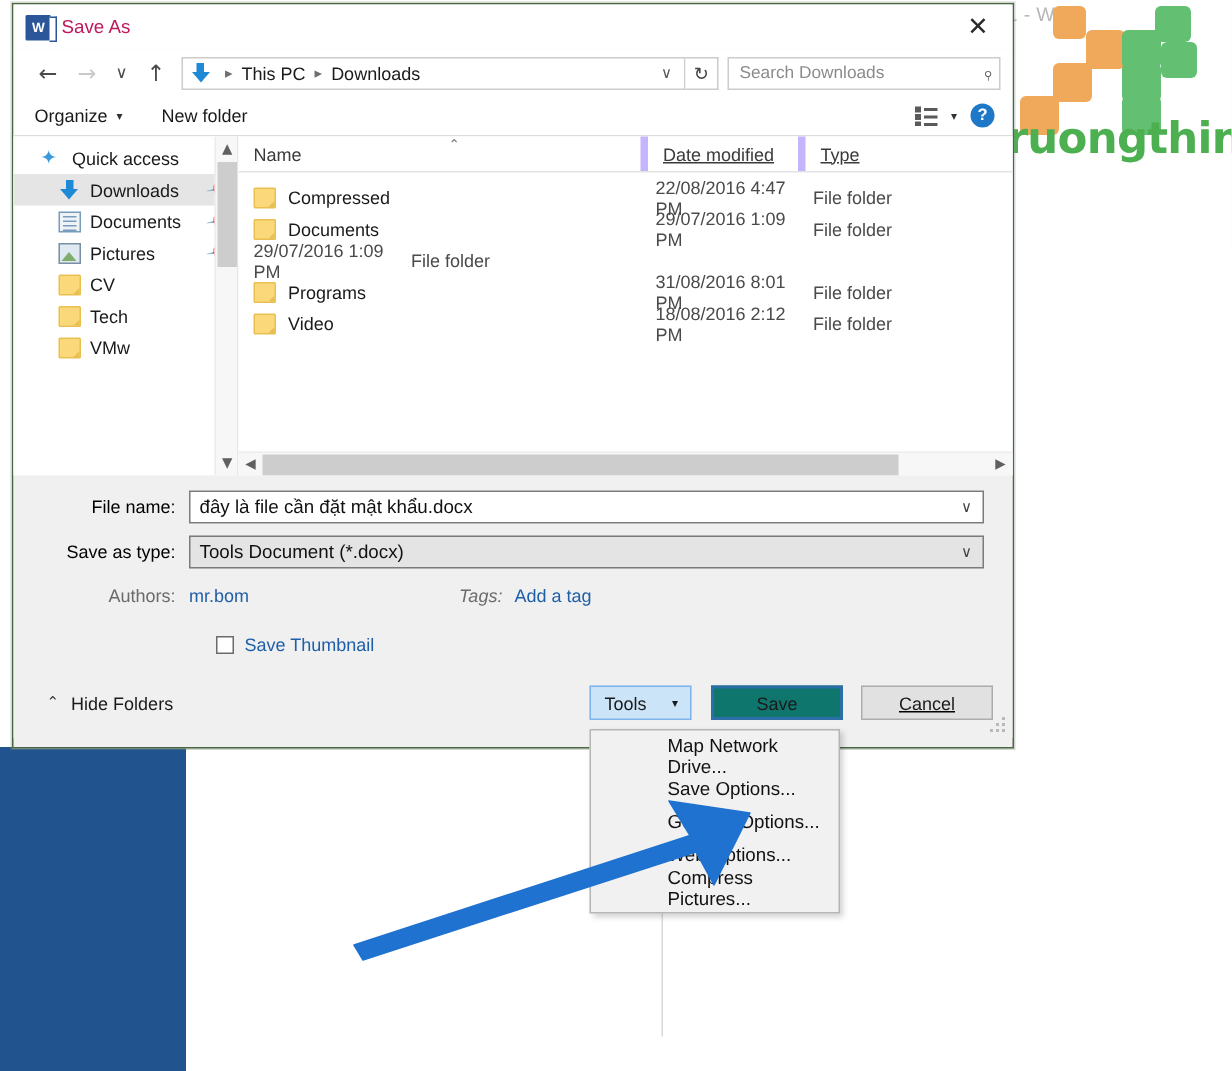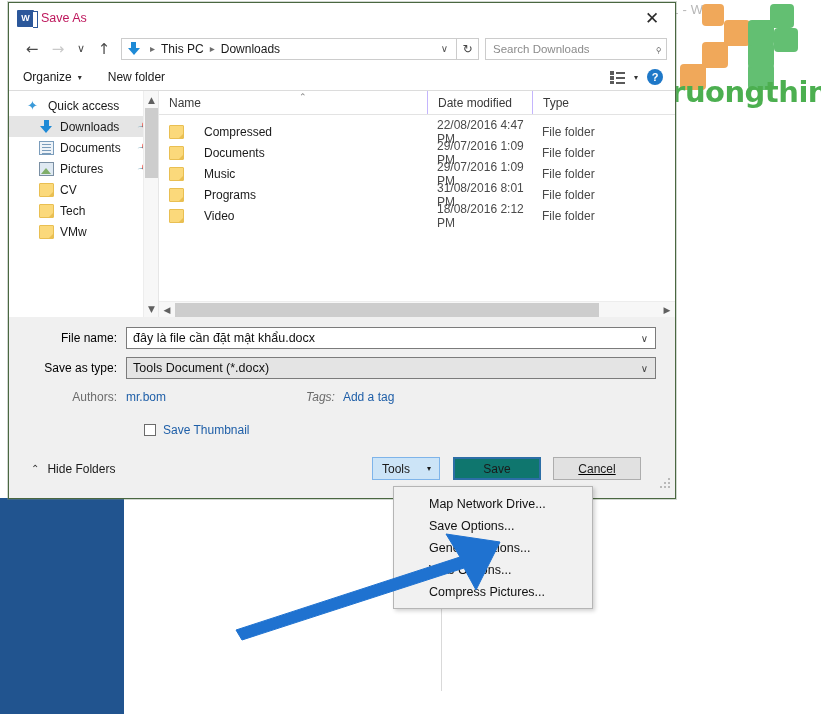--- a/index.html
+++ b/index.html
@@ -168,29 +168,29 @@
     display:flex; align-items:center; justify-content:center; font-family:"DejaVu Sans", sans-serif;
   }
   .np-scroll .up { top:0; } .np-scroll .dn { bottom:0; }
 
   .list-pane { flex:1; background:#fff; position:relative; }
   .col-head {
     height:24px; display:flex; align-items:center; font-size:12px; color:#3a3a3a;
     border-bottom:1px solid #e3e3e3; position:relative;text-align:right;
   }
   .col-head .c { padding-left:10px; position:relative; height:100%; display:flex; align-items:center;}
-  .col-head .c + .c { border-left:1px solid #c4b5fd; }
+  .col-head .c + .c { border-left:5px solid #c4b5fd;text-decoration:underline; }
   .sort-caret { position:absolute; left:140px; top:1px; font-size:9px; color:#7b7b7b;
                 font-family:"DejaVu Sans", sans-serif;}
   .c-name { width:268px; }
   .c-date { width:105px; }
   .c-type { width:95px; }
 
   .row { height:21px; display:flex; align-items:center; font-size:12px; color:#1a1a1a; }
-  .row .cell { padding-left:10px; display:flex; align-items:center; gap:20px; }
+  .row .cell { padding-left:10px; display:flex; align-items:center; gap:8px; }
   .row .cell.date, .row .cell.type { color:#4a4a4a; }
 
   .hscroll {
     position:absolute; left:0; right:0; bottom:0; height:16px;
     background:#f7f7f7; border-top:1px solid #ededed; display:flex; align-items:center;
   }
   .hscroll .arr { width:16px; text-align:center; font-size:9px; color:#606060;
                   font-family:"DejaVu Sans", sans-serif;}
   .hscroll .htrack { flex:1; height:14px; position:relative; }
   .hscroll .hthumb { position:absolute; left:0; top:0; height:14px; width:424px; background:#cdcdcd; }
@@ -220,31 +220,31 @@
 
   .btn {
     height:23px; border:1px solid #adadad; background:#e1e1e1; font-size:12px;
     display:flex; align-items:center; justify-content:center; color:#1a1a1a;
   }
   .btn-tools { width:68px; margin-left:auto; background:#cce4f7; border-color:#7eb4ea;
                justify-content:flex-start; padding-left:9px; position:relative;}
   .btn-tools .tcaret{ position:absolute; right:8px; font-size:8px; }
   .btn-save { width:88px; margin-left:13px; border:2px solid #2c6ea6; background:#0f766e; }
   .btn-cancel { width:88px; margin-left:12px; }
-  .btn-cancel-wrap { margin-right:34px;text-decoration:underline; }
+  .btn-cancel-wrap { margin-right:13px;text-decoration:underline; }
 
   .grip { position:absolute; right:4px; bottom:3px; width:11px; height:11px; }
   .grip i{ position:absolute; width:2px;height:2px;background:#b9b9b9; }
 
   
   .menu {
-    position:absolute; left:393px; top:486px; width:200px;
+    position:absolute; left:393px; top:486px; width:167px;
     background:#f1f1f1; border:1px solid #b5b5b5;
     box-shadow:2px 2px 4px rgba(0,0,0,.18);
-    padding:6px 0 5px 0;
+    padding:6px 0 5px 16px;
   }
   .menu-item { height:22px; display:flex; align-items:center; padding-left:35px;
                font-size:12.5px; color:#111; }
 
   
   .annot { position:absolute; left:228px; top:512px; width:275px; height:130px; pointer-events:none; }
 </style>
 </head>
 <body>
 
@@ -391,24 +391,20 @@
           </div>
           <div class="row">
             <div class="cell c-name">
               <span class="ic ic-folder"></span>
               <span>Documents</span>
             </div>
             <div class="cell date c-date">29/07/2016 1:09 PM</div>
             <div class="cell type c-type">File folder</div>
           </div>
           <div class="row">
-            <div class="cell c-name">
-              <span class="ic ic-folder"></span>
-              <span>Music</span>
-            </div>
             <div class="cell date c-date">29/07/2016 1:09 PM</div>
             <div class="cell type c-type">File folder</div>
           </div>
           <div class="row">
             <div class="cell c-name">
               <span class="ic ic-folder"></span>
               <span>Programs</span>
             </div>
             <div class="cell date c-date">31/08/2016 8:01 PM</div>
             <div class="cell type c-type">File folder</div>

